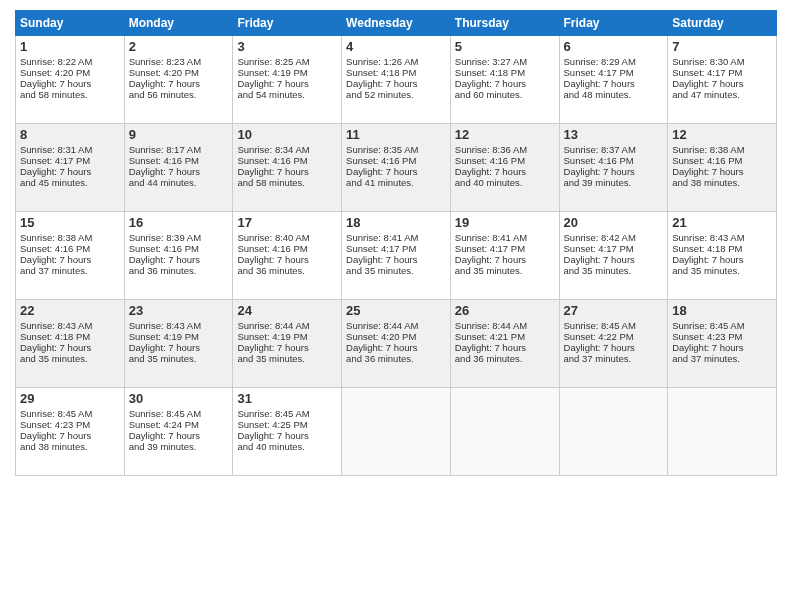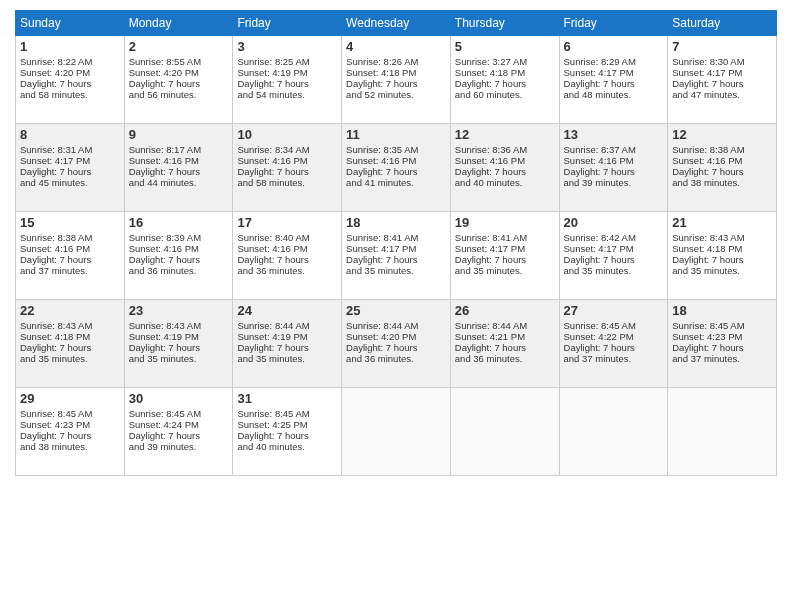--- a/index.html
+++ b/index.html
@@ -41,21 +41,21 @@
     }
     table {
       width: 100%;
       border-collapse: collapse;
       table-layout: fixed;
     }
     th {
       background-color: #1a75c7;
       color: #fff;
       font-size: 12px;
-      font-weight: normal;
+      font-weight: bold;
       padding: 5px 4px;
       text-align: left;
       border: 1px solid #1a75c7;
     }
     td {
       border: 1px solid #ccc;
       vertical-align: top;
       padding: 3px 4px;
       font-size: 9.5px;
       color: #333;
@@ -99,35 +99,35 @@
     <tr>
           <td class="row-white">
         <span class="day-num">1</span>
         <span>Sunrise: 8:22 AM</span><br>
         <span>Sunset: 4:20 PM</span><br>
         <span>Daylight: 7 hours</span><br>
         <span>and 58 minutes.</span>
       </td>
           <td class="row-white">
         <span class="day-num">2</span>
-        <span>Sunrise: 8:55 AM</span><br>
+        <span>Sunrise: 8:23 AM</span><br>
         <span>Sunset: 4:20 PM</span><br>
         <span>Daylight: 7 hours</span><br>
         <span>and 56 minutes.</span>
       </td>
           <td class="row-white">
         <span class="day-num">3</span>
         <span>Sunrise: 8:25 AM</span><br>
         <span>Sunset: 4:19 PM</span><br>
         <span>Daylight: 7 hours</span><br>
         <span>and 54 minutes.</span>
       </td>
           <td class="row-white">
         <span class="day-num">4</span>
-        <span>Sunrise: 8:26 AM</span><br>
+        <span>Sunrise: 1:26 AM</span><br>
         <span>Sunset: 4:18 PM</span><br>
         <span>Daylight: 7 hours</span><br>
         <span>and 52 minutes.</span>
       </td>
           <td class="row-white">
         <span class="day-num">5</span>
         <span>Sunrise: 3:27 AM</span><br>
         <span>Sunset: 4:18 PM</span><br>
         <span>Daylight: 7 hours</span><br>
         <span>and 60 minutes.</span>

